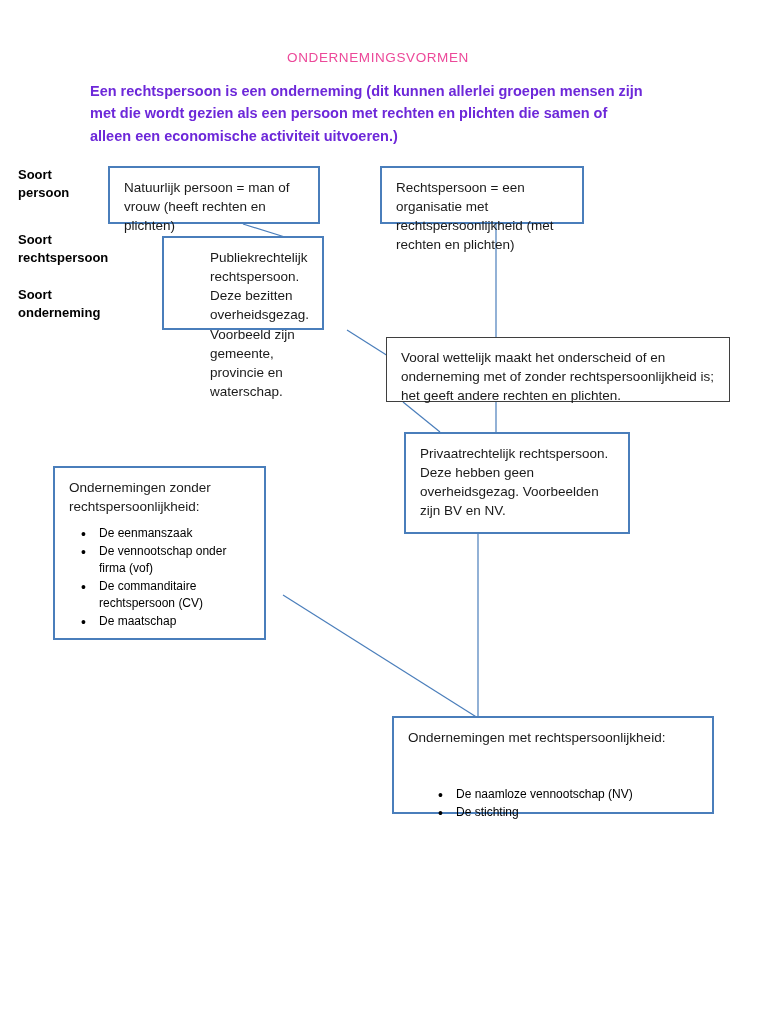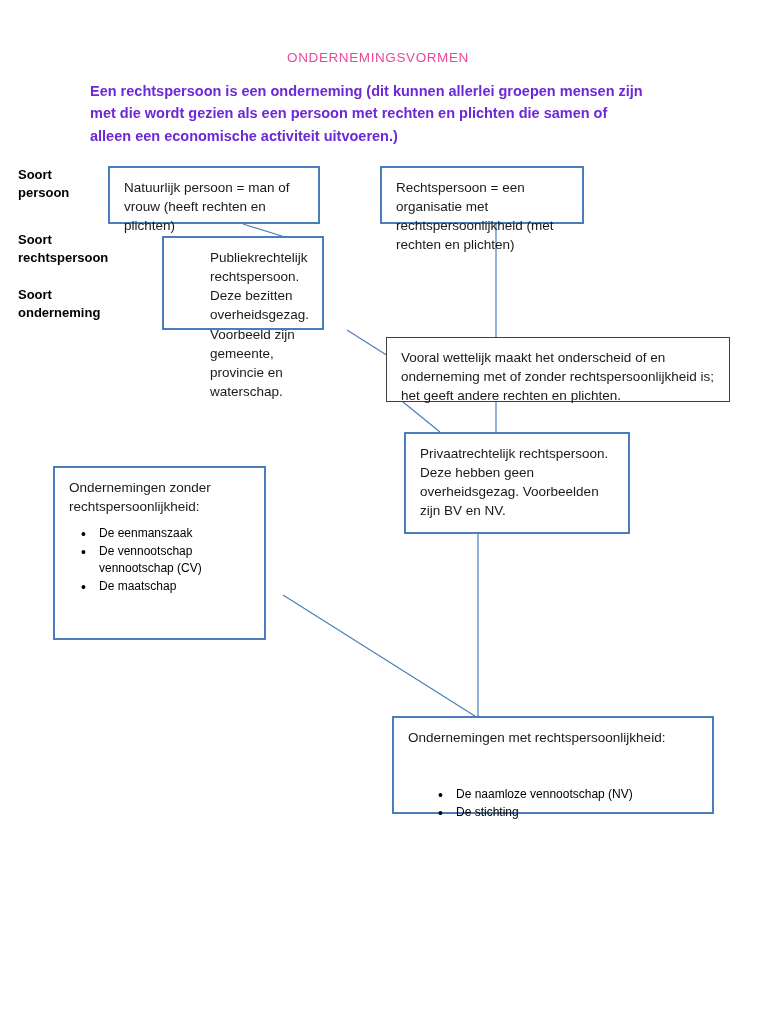--- a/index.html
+++ b/index.html
@@ -146,21 +146,22 @@
 
   <div class="node" style="left:365px; top:432px; width:226px; height:102px;margin-left:39px;">
     <div class="body p-inner">Privaatrechtelijk rechtspersoon. Deze hebben geen overheidsgezag. Voorbeelden zijn BV en NV.</div>
   </div>
 
   <div class="node" style="left:53px; top:466px; width:213px; height:174px;">
     <div class="p-inner">
       <div class="body">Ondernemingen zonder rechtspersoonlijkheid:</div>
       <ul class="blist">
         <li>De eenmanszaak</li>
-        <li>De vennootschap vennootschap (CV)</li>
+        <li>De vennootschap onder firma (vof)</li>
+        <li>De commanditaire rechtspersoon (CV)</li>
         <li>De maatschap</li>
       </ul>
     </div>
   </div>
 
   <div class="node" style="left:392px; top:716px; width:322px; height:98px;">
     <div class="p-inner">
       <div class="body">Ondernemingen met rechtspersoonlijkheid:</div>
       <ul class="blist" style="padding-left:48px;margin-top:39px;">
         <li>De naamloze vennootschap (NV)</li>

